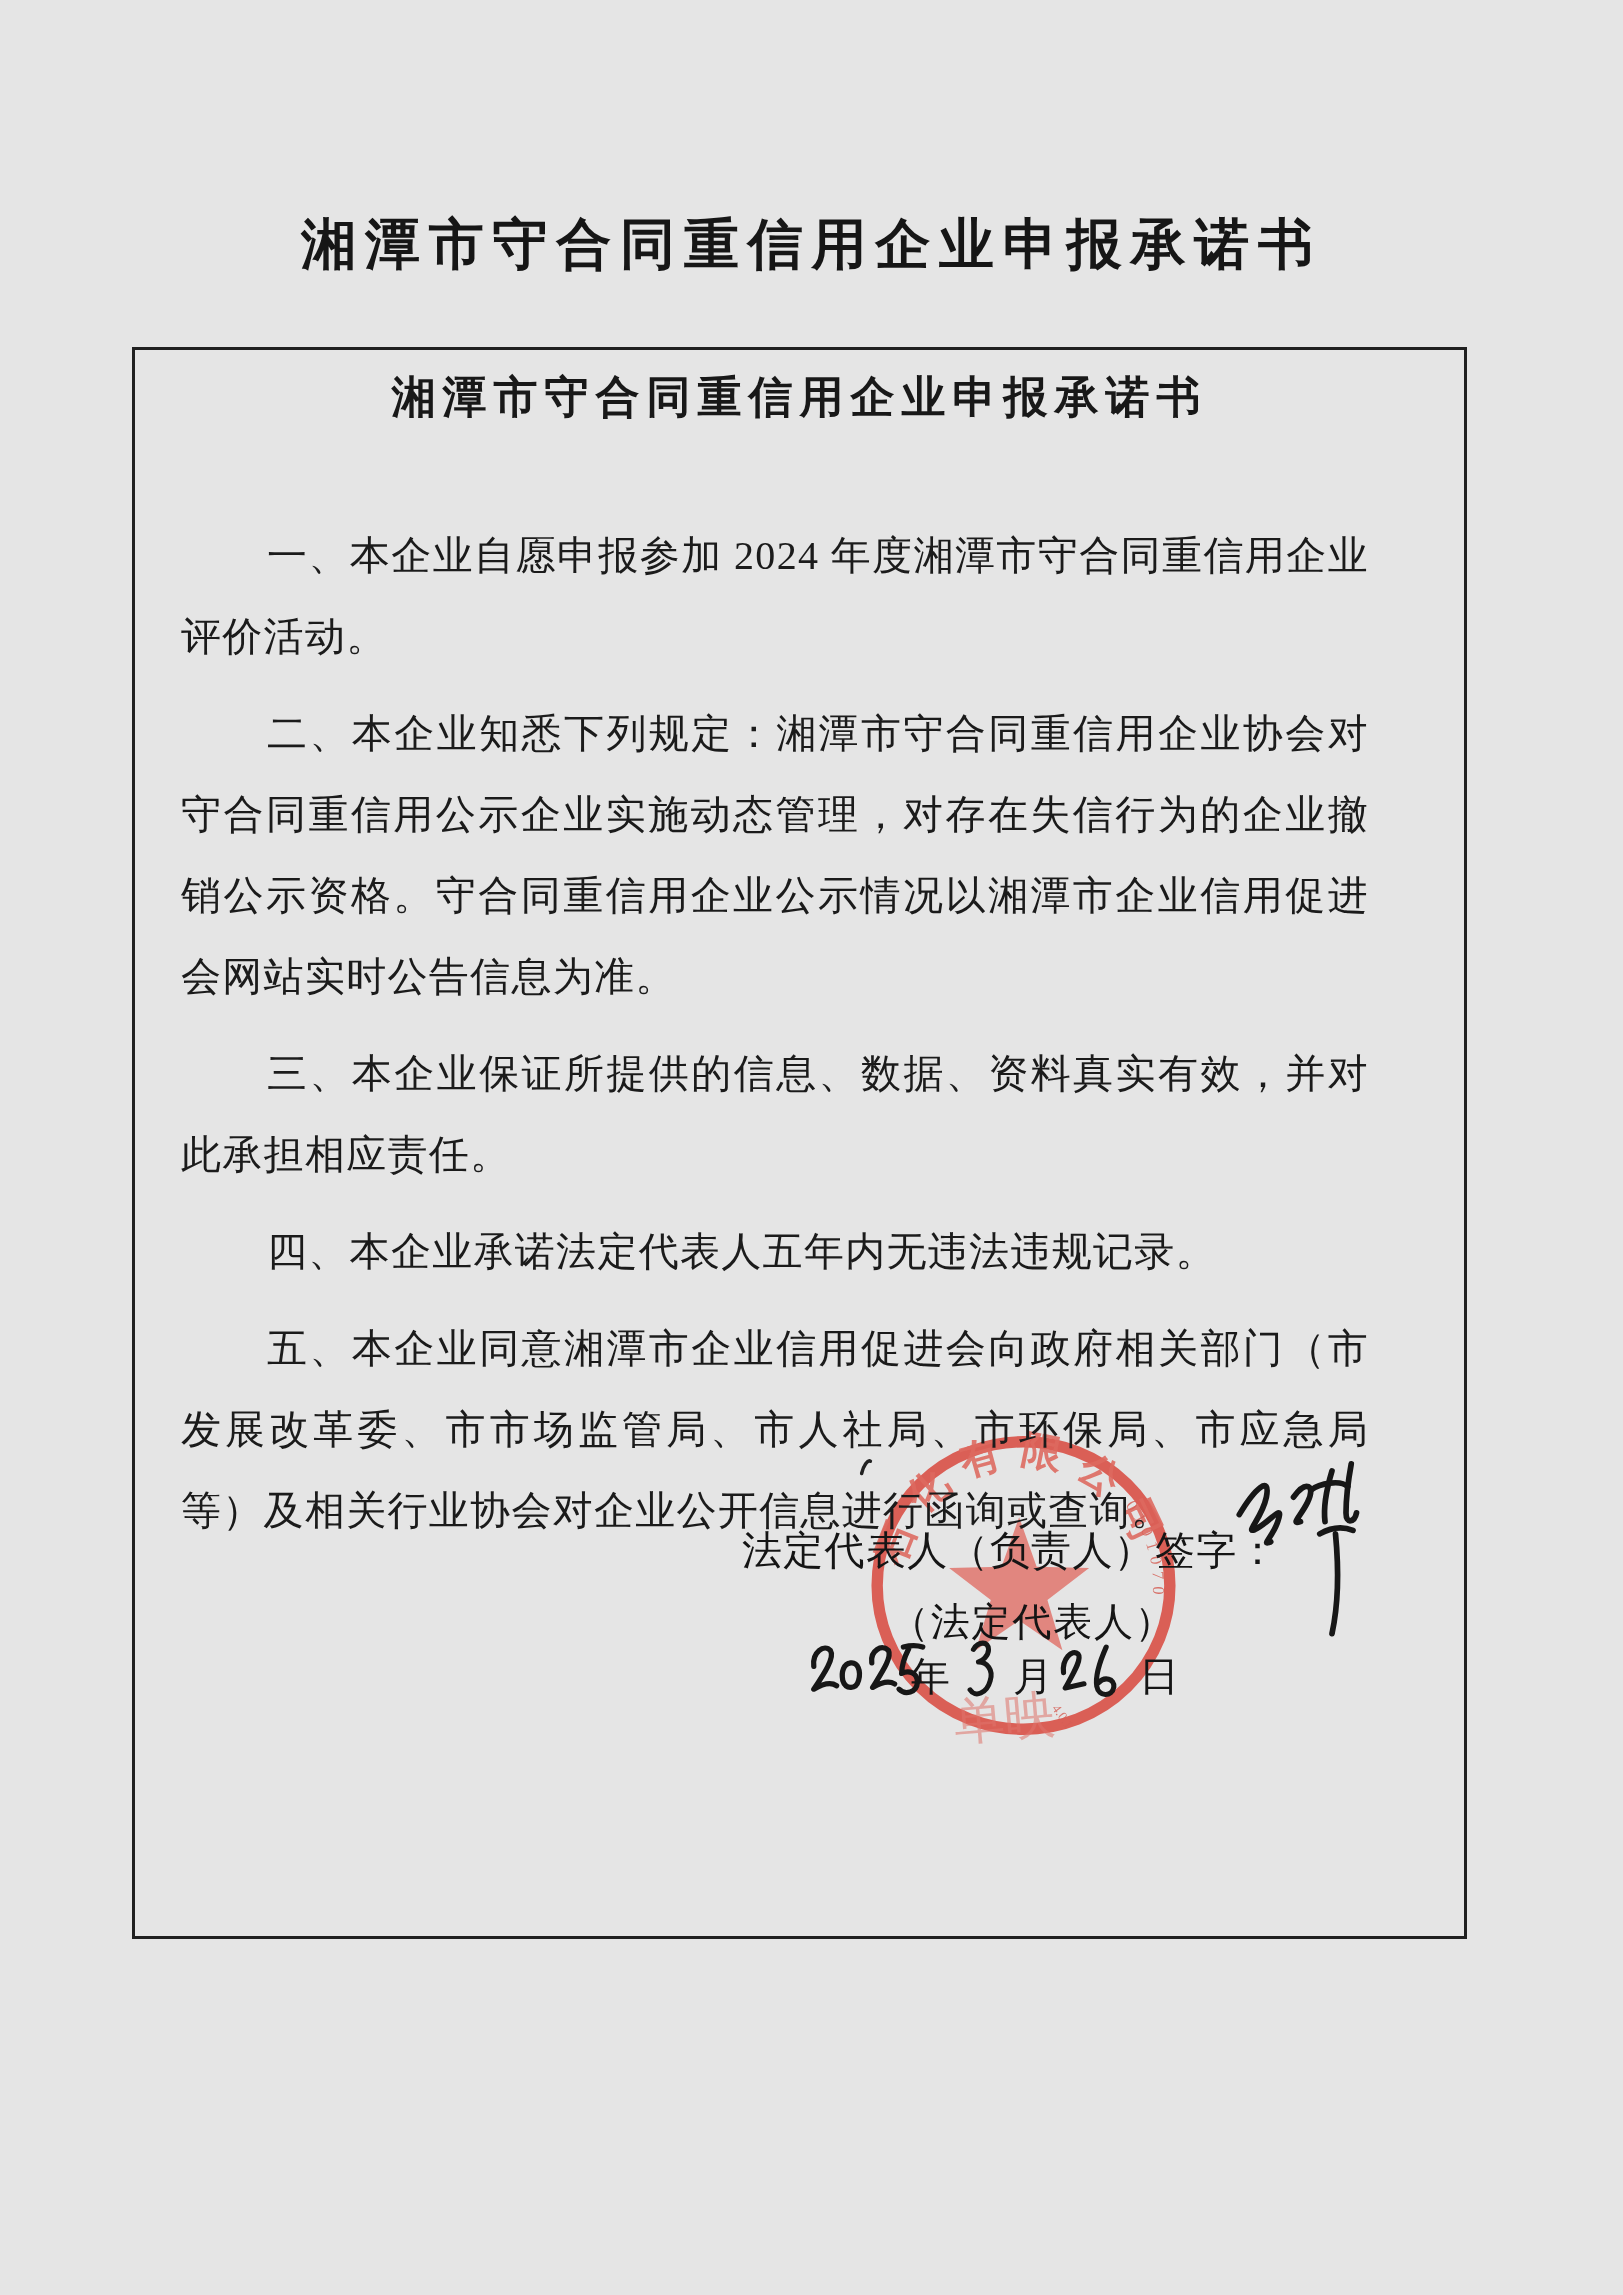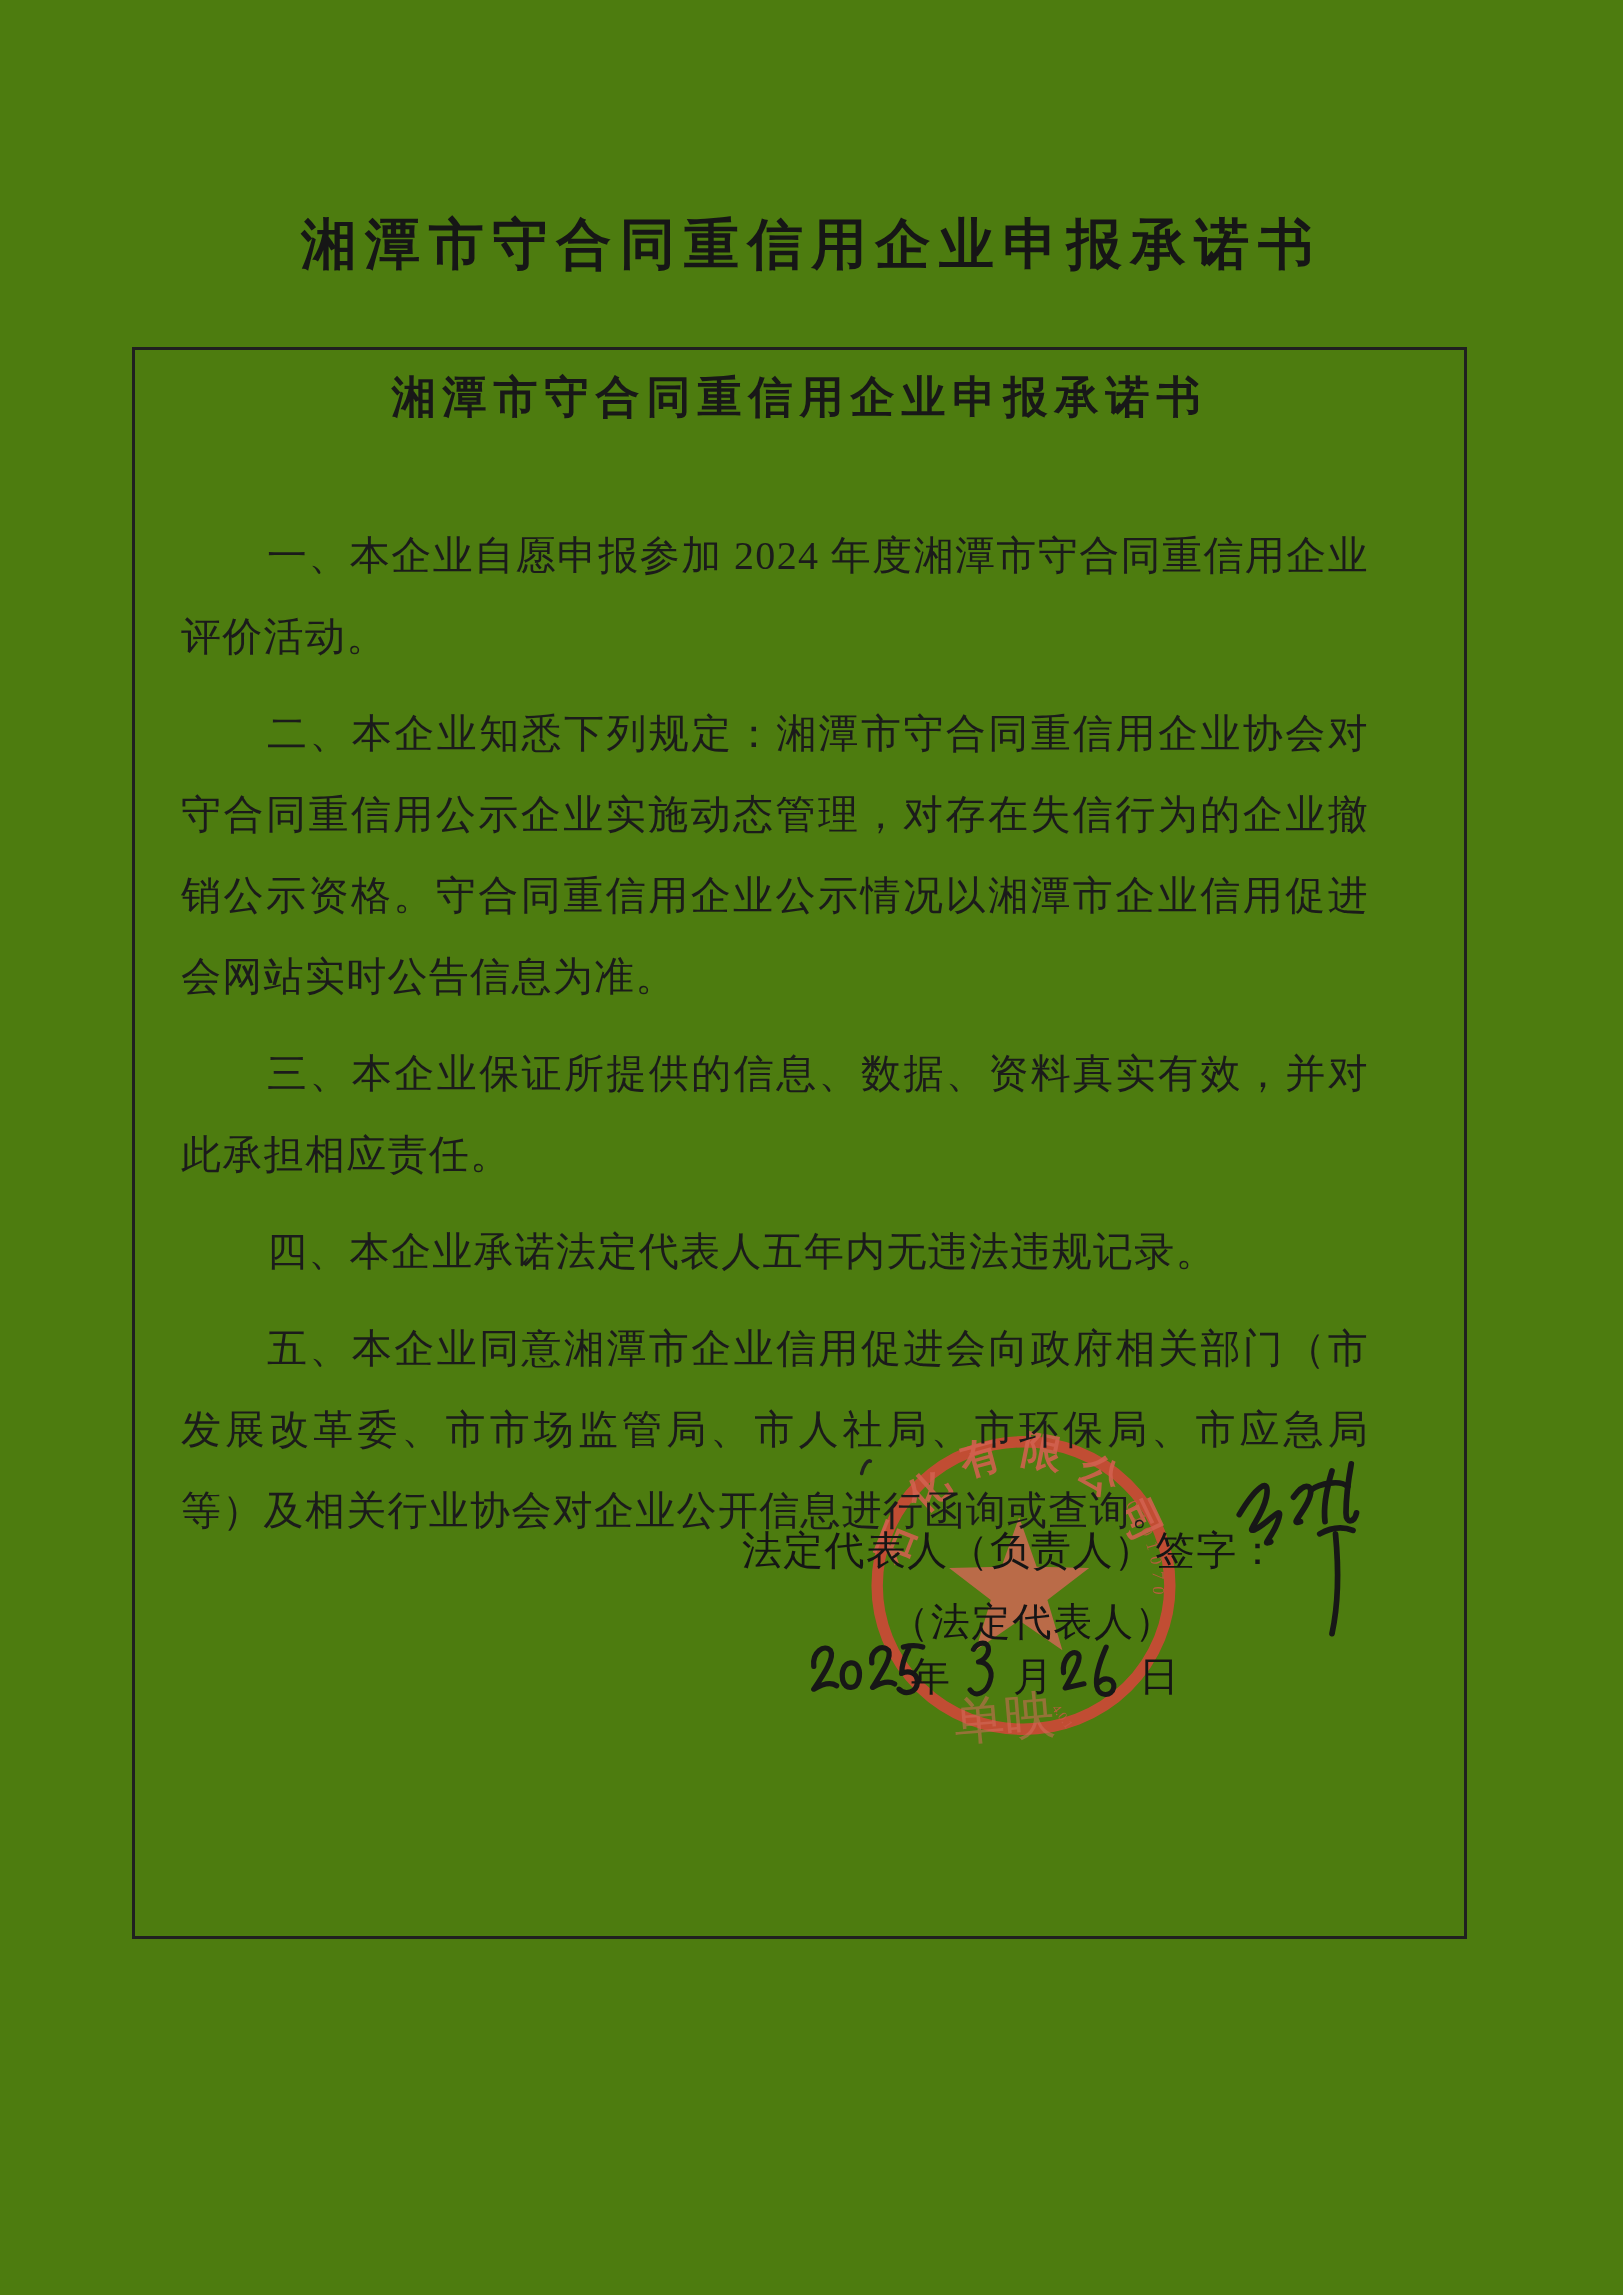--- a/index.html
+++ b/index.html
@@ -5,21 +5,21 @@
 <style>
   html,body{margin:0;padding:0;}
   body{
     width:1623px;height:2295px;
     background:#ffffff;
     font-family:"Liberation Serif","DejaVu Serif",serif;
     color:#1b1b1b;
     position:relative;
     overflow:hidden;
   }
-  .page{position:absolute;inset:0;background:#4d7c0f;}
+  .page{position:absolute;inset:0;background:#e5e5e5;}
 
   .outer-title{
     position:absolute;left:0;top:208px;width:100%;
     text-align:center;
     font-size:55px;font-weight:700;
     letter-spacing:8.8px;
     color:#161616;
     white-space:nowrap;
   }
 

